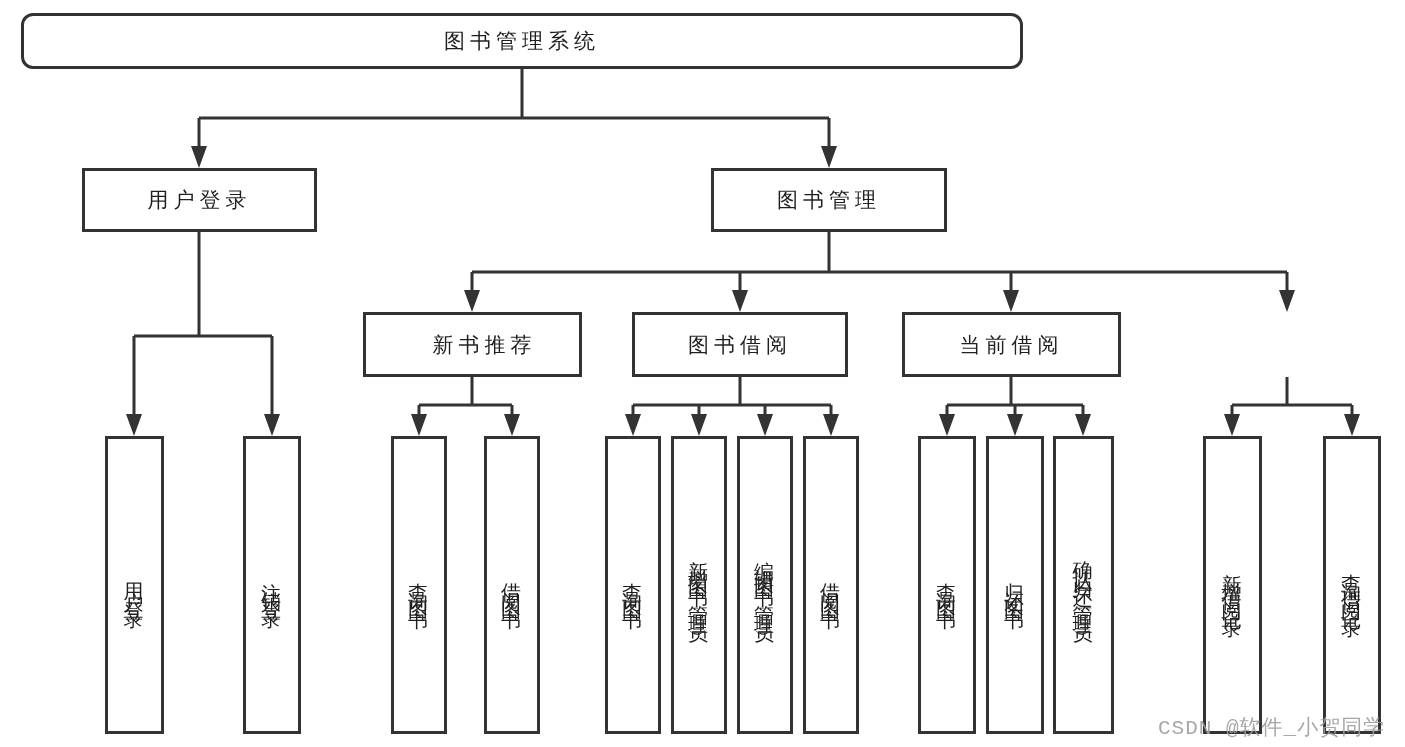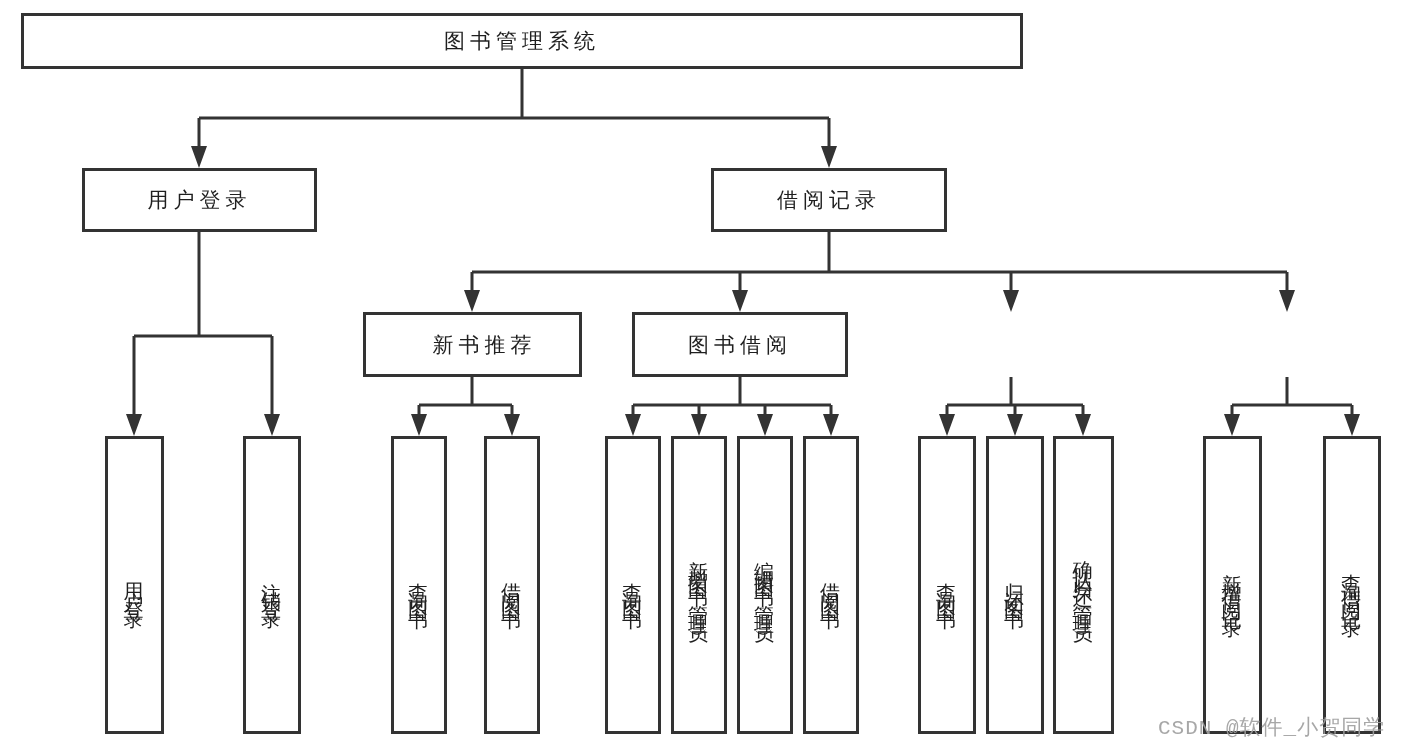--- a/index.html
+++ b/index.html
@@ -70,27 +70,28 @@
              M1003,290 L1019,290 L1011,312 Z  M1279,290 L1295,290 L1287,312 Z
              M126,414 L142,414 L134,436 Z  M264,414 L280,414 L272,436 Z
              M411,414 L427,414 L419,436 Z  M504,414 L520,414 L512,436 Z
              M625,414 L641,414 L633,436 Z  M691,414 L707,414 L699,436 Z
              M757,414 L773,414 L765,436 Z  M823,414 L839,414 L831,436 Z
              M939,414 L955,414 L947,436 Z  M1007,414 L1023,414 L1015,436 Z
              M1075,414 L1091,414 L1083,436 Z  M1224,414 L1240,414 L1232,436 Z
              M1344,414 L1360,414 L1352,436 Z" fill="#333333" stroke="none"></path>
   </svg>
 
-  <div class="node" style="left:21px; top:13px; width:1002px; height:56px;">图书管理系统</div>
+  <div class="node" style="left:21px; top:13px; width:1002px; height:56px;border-radius:12px;">图书管理系统</div>
 
   <div class="node" style="left:82px; top:168px; width:235px; height:64px;">用户登录</div>
-  <div class="node" style="left:711px; top:168px; width:236px; height:64px;">借阅记录</div>
+  <div class="node" style="left:711px; top:168px; width:236px; height:64px;">图书管理</div>
 
   <div class="node" style="left:363px; top:312px; width:219px; height:65px;padding-left:24px;">新书推荐</div>
   <div class="node" style="left:632px; top:312px; width:216px; height:65px;">图书借阅</div>
+  <div class="node" style="left:902px; top:312px; width:219px; height:65px;">当前借阅</div>
 
   <div class="node leaf" style="left:105px; top:436px; width:59px; height:298px;">用户登录</div>
   <div class="node leaf" style="left:243px; top:436px; width:58px; height:298px;">注销登录</div>
 
   <div class="node leaf" style="left:391px; top:436px; width:56px; height:298px;">查询图书</div>
   <div class="node leaf" style="left:484px; top:436px; width:56px; height:298px;">借阅图书</div>
 
   <div class="node leaf" style="left:605px; top:436px; width:56px; height:298px;">查询图书</div>
   <div class="node leaf" style="left:671px; top:436px; width:56px; height:298px;">新增图书（管理员）</div>
   <div class="node leaf" style="left:737px; top:436px; width:56px; height:298px;">编辑图书（管理员）</div>

